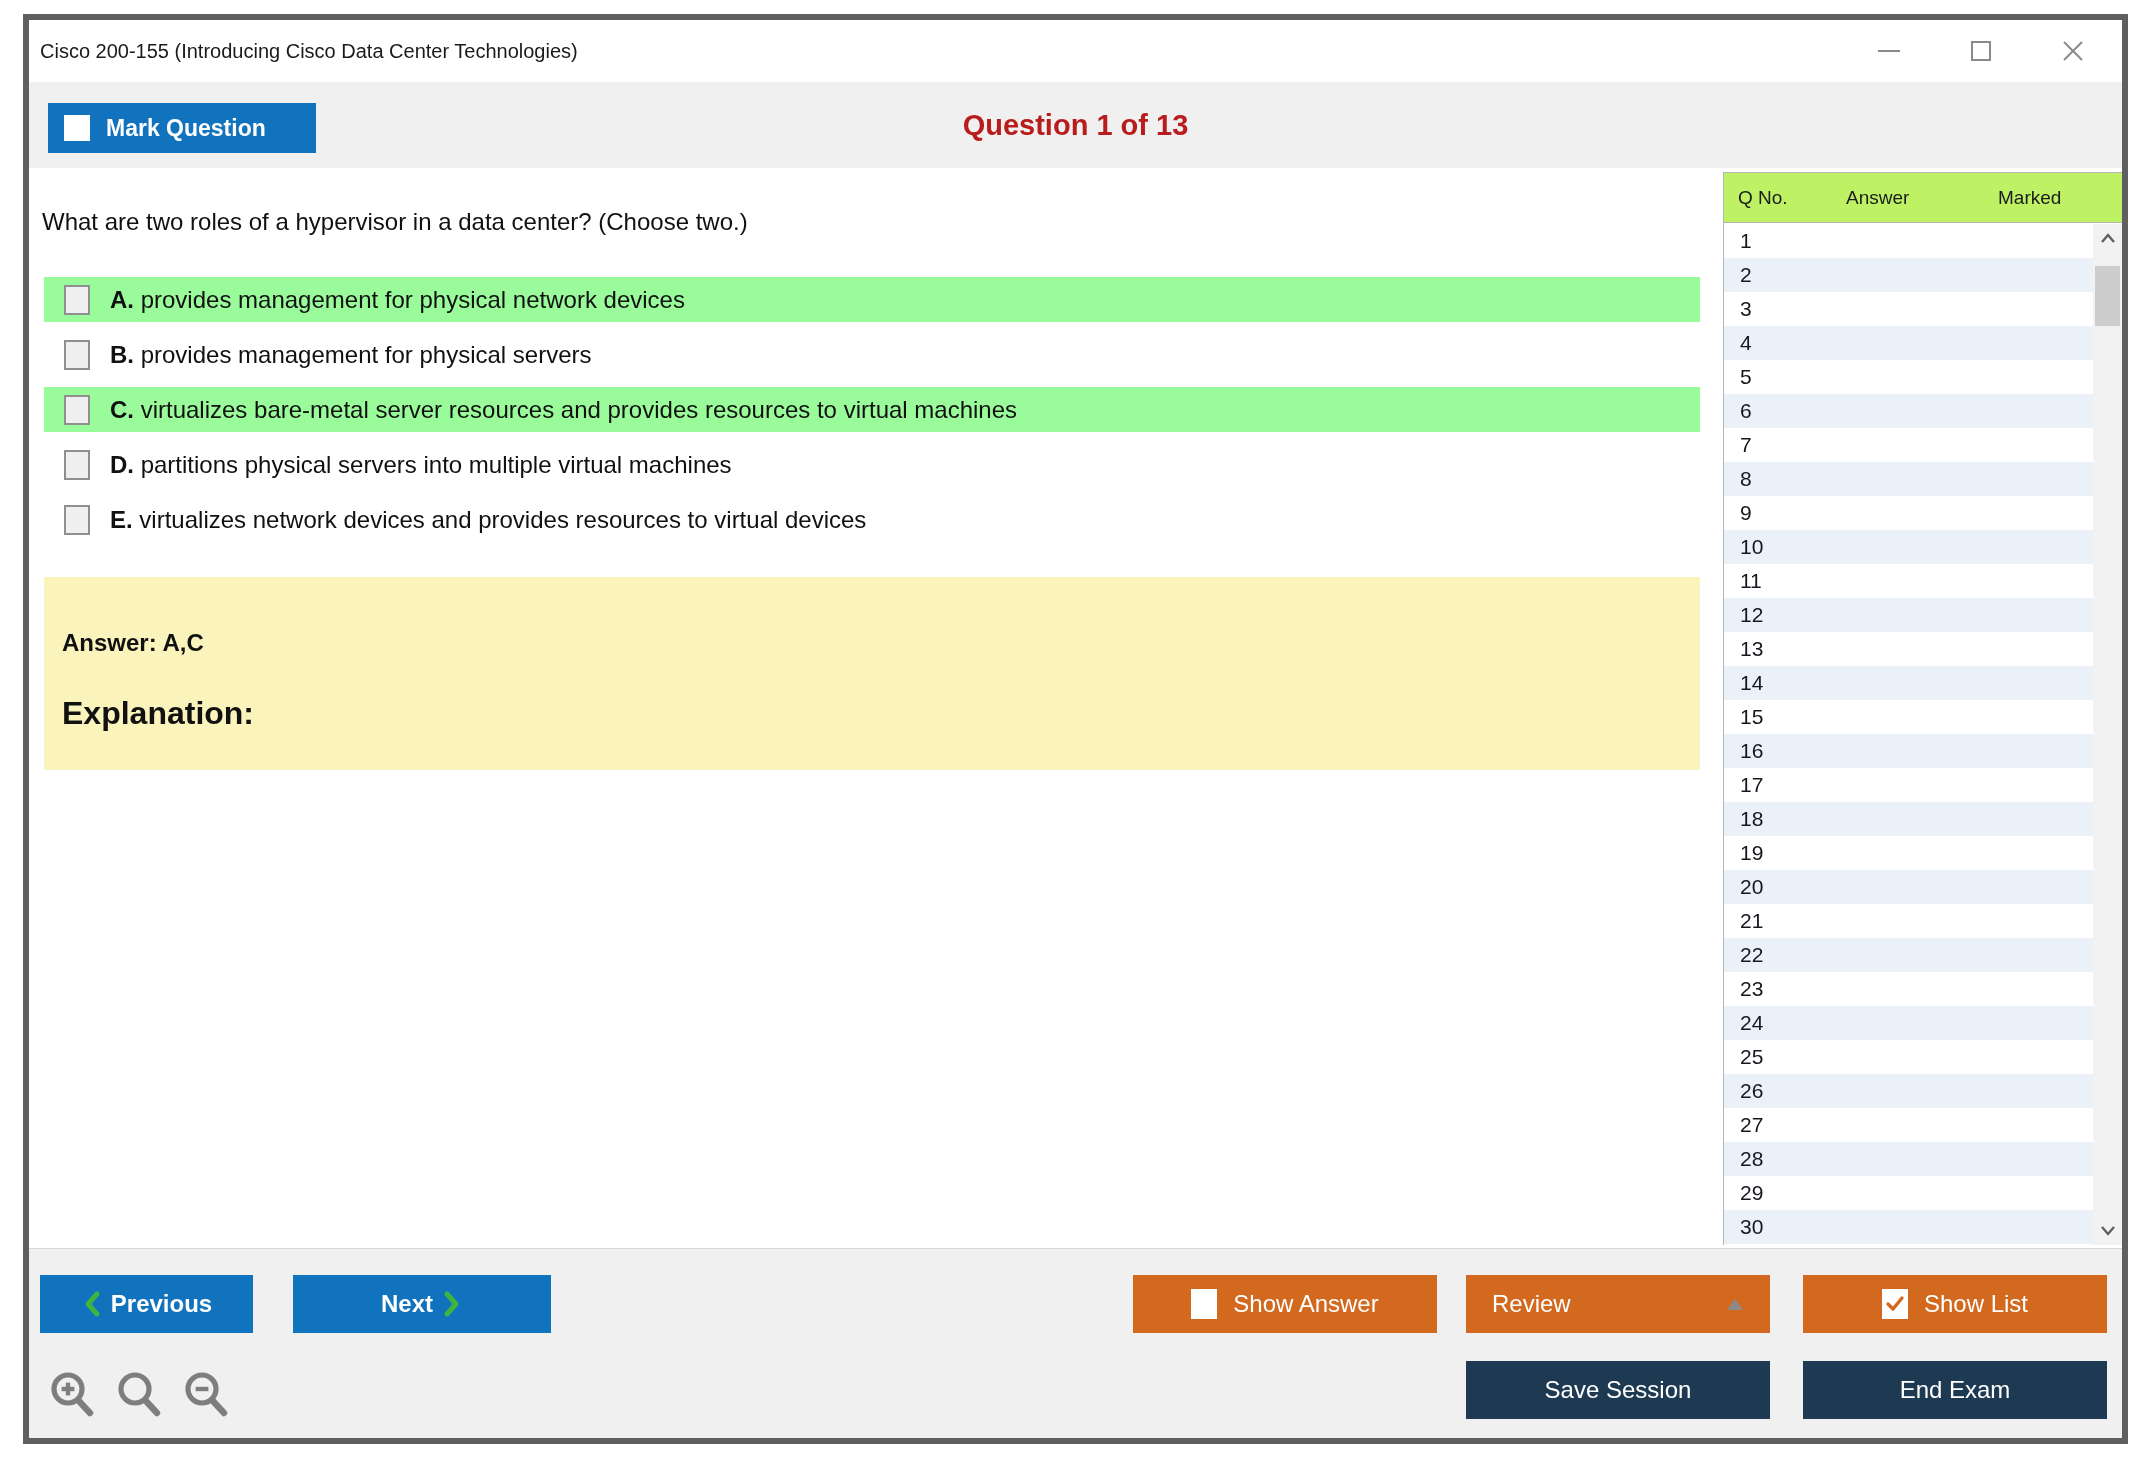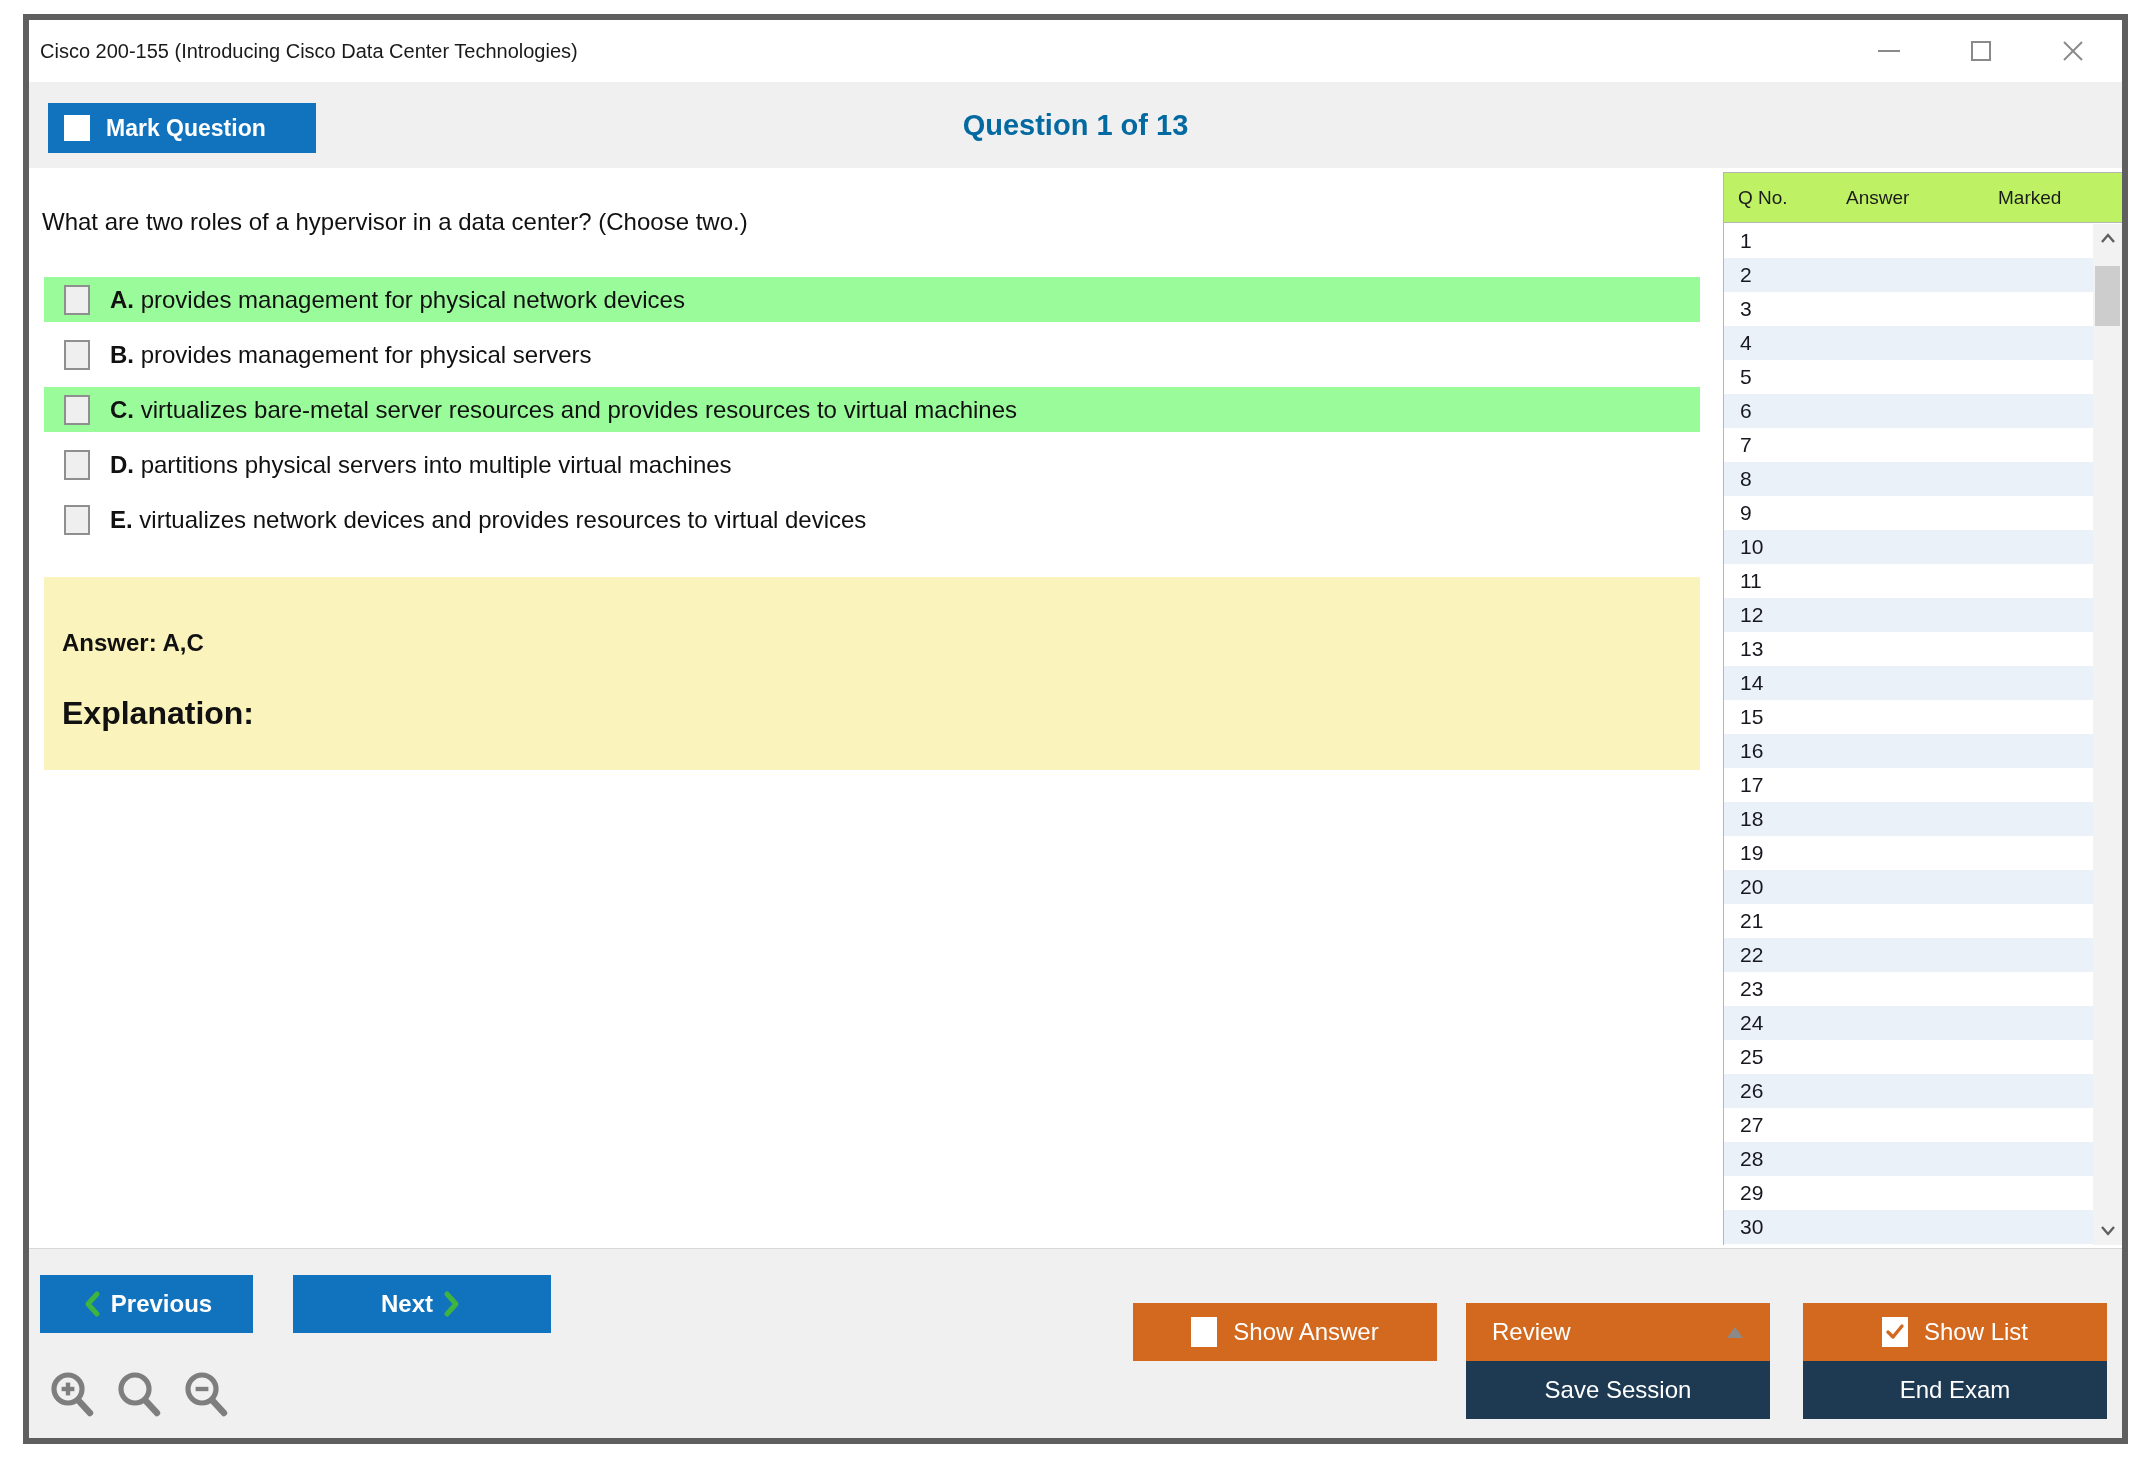--- a/index.html
+++ b/index.html
@@ -43,21 +43,21 @@
   .mark-btn{
     position:absolute;left:19px;top:21px;width:268px;height:50px;
     background:var(--accent-blue);display:flex;align-items:center;
     padding-left:16px;gap:16px;border:none;
   }
   .mark-check{width:26px;height:26px;background:#fff;}
   .mark-label{color:#fff;font-size:23px;font-weight:bold;}
   .q-counter{
     position:absolute;left:0;top:0;width:100%;height:86px;
     display:flex;align-items:center;justify-content:center;
-    font-size:29px;font-weight:bold;color:#0369a1;
+    font-size:29px;font-weight:bold;color:#b91c1c;
   }
   
   .content{position:absolute;left:0;top:148px;width:100%;height:1080px;background:#fff;}
   .question-text{position:absolute;left:13px;top:40px;font-size:24px;color:#111;}
   .options{position:absolute;left:15px;top:109px;width:1656px;}
   .option-row{
     width:100%;height:45px;margin-bottom:10px;display:flex;align-items:center;
     padding-left:20px;background:#fff;
   }
   .option-row.highlight{background:var(--highlight-green);}
@@ -94,21 +94,21 @@
   
   .footer{
     position:absolute;left:0;top:1228px;width:100%;height:190px;
     background:var(--chrome-gray);border-top:1px solid #D8D8D8;
   }
   .btn{
     position:absolute;display:flex;align-items:center;justify-content:center;
     height:58px;border:none;color:#fff;font-size:24px;cursor:default;
   }
   .btn-blue{background:var(--accent-blue);font-weight:bold;gap:6px;}
-  .btn-orange{background:var(--accent-orange);gap:16px;margin-top:28px;}
+  .btn-orange{background:var(--accent-orange);gap:16px;}
   .btn-navy{background:var(--navy);}
   .btn-previous{left:11px;top:26px;width:213px;}
   .btn-next{left:264px;top:26px;width:258px;}
   .btn-show-answer{left:1104px;top:26px;width:304px;}
   .btn-review{left:1437px;top:26px;width:304px;justify-content:space-between;padding:0 26px;}
   .btn-show-list{left:1774px;top:26px;width:304px;}
   .btn-save-session{left:1437px;top:112px;width:304px;}
   .btn-end-exam{left:1774px;top:112px;width:304px;}
   .footer-check{width:26px;height:30px;background:#fff;display:flex;align-items:center;justify-content:center;}
   .zoom-tools{position:absolute;left:19px;top:120px;display:flex;gap:19px;}

